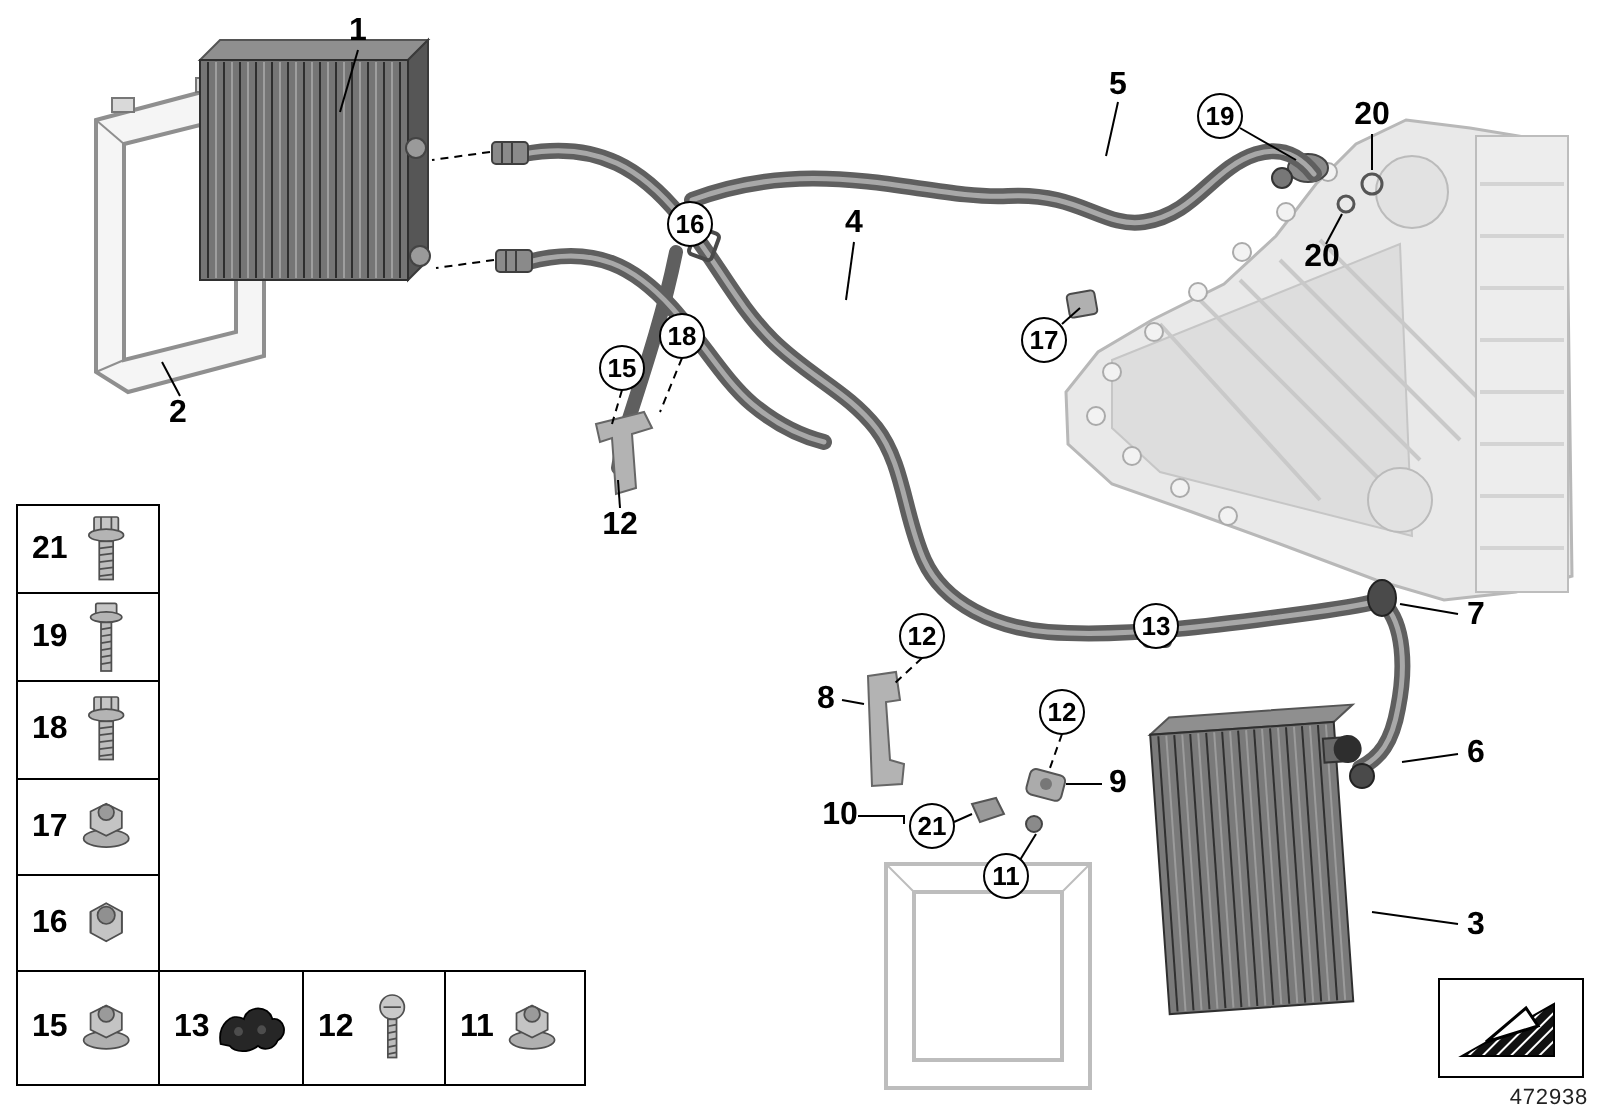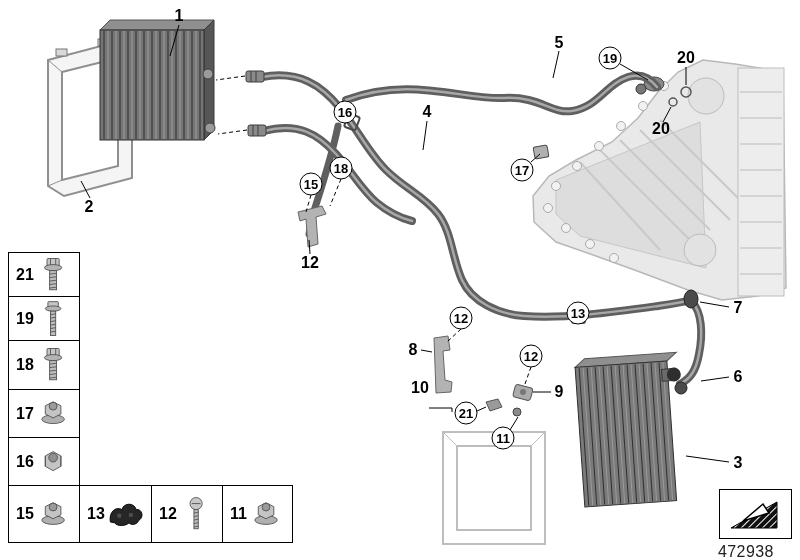--- a/index.html
+++ b/index.html
@@ -10,21 +10,21 @@
   .co { position:absolute; transform:translate(-50%,-50%); font-weight:700; font-size:16px; color:#000; line-height:1; }
   .cc { position:absolute; width:23px; height:23px; border:1.5px solid #000; border-radius:50%;
         background:#fff; transform:translate(-50%,-50%); display:flex; align-items:center;
         justify-content:center; font-weight:700; font-size:13px; color:#000; }
   .lbox { position:absolute; border:1.5px solid #000; background:#fff; display:flex;
           align-items:center; justify-content:space-between; padding:2px 7px; }
   .llab { font-weight:700; font-size:16px; color:#000; }
   .lic  { width:40px; height:42px; }
   .symbox { position:absolute; border:1.5px solid #000; background:#fff; display:flex;
             align-items:center; justify-content:center; }
-  .pn { position:absolute; font-size:16px; color:#222; letter-spacing:0.4px; text-align:left; }
+  .pn { position:absolute; font-size:11px; color:#222; letter-spacing:0.4px; text-align:right; }
 </style>
 </head>
 <body>
 
 <div id="stage">
 
   <svg id="art" width="800" height="560" viewBox="0 0 800 560">
 
     <g>
       <path d="M703,60 L735,64 L783,72 L786,288 L758,296 L722,300 L688,290 L640,272 L596,256 L556,242 L534,222 L533,196 L549,176 L576,160 L612,142 L638,118 L658,92 L678,72 Z" fill="#e9e9e9" stroke="#b8b8b8" stroke-width="1.5"></path>
@@ -216,21 +216,21 @@
   </svg>
 
   <div class="co" style="left:179px;top:16px">1</div>
   <div class="co" style="left:89px;top:207px">2</div>
   <div class="co" style="left:427px;top:112px">4</div>
   <div class="co" style="left:559px;top:43px">5</div>
   <div class="co" style="left:686px;top:58px">20</div>
   <div class="co" style="left:661px;top:129px">20</div>
   <div class="co" style="left:310px;top:263px">12</div>
   <div class="co" style="left:413px;top:350px">8</div>
-  <div class="co" style="left:420px;top:388px">10</div>
+  <div class="co" style="left:420px;top:408px">10</div>
   <div class="co" style="left:559px;top:392px">9</div>
   <div class="co" style="left:738px;top:308px">7</div>
   <div class="co" style="left:738px;top:377px">6</div>
   <div class="co" style="left:738px;top:463px">3</div>
 
   <div class="cc" style="left:610px;top:58px">19</div>
   <div class="cc" style="left:345px;top:112px">16</div>
   <div class="cc" style="left:341px;top:168px">18</div>
   <div class="cc" style="left:311px;top:184px">15</div>
   <div class="cc" style="left:522px;top:170px">17</div>

